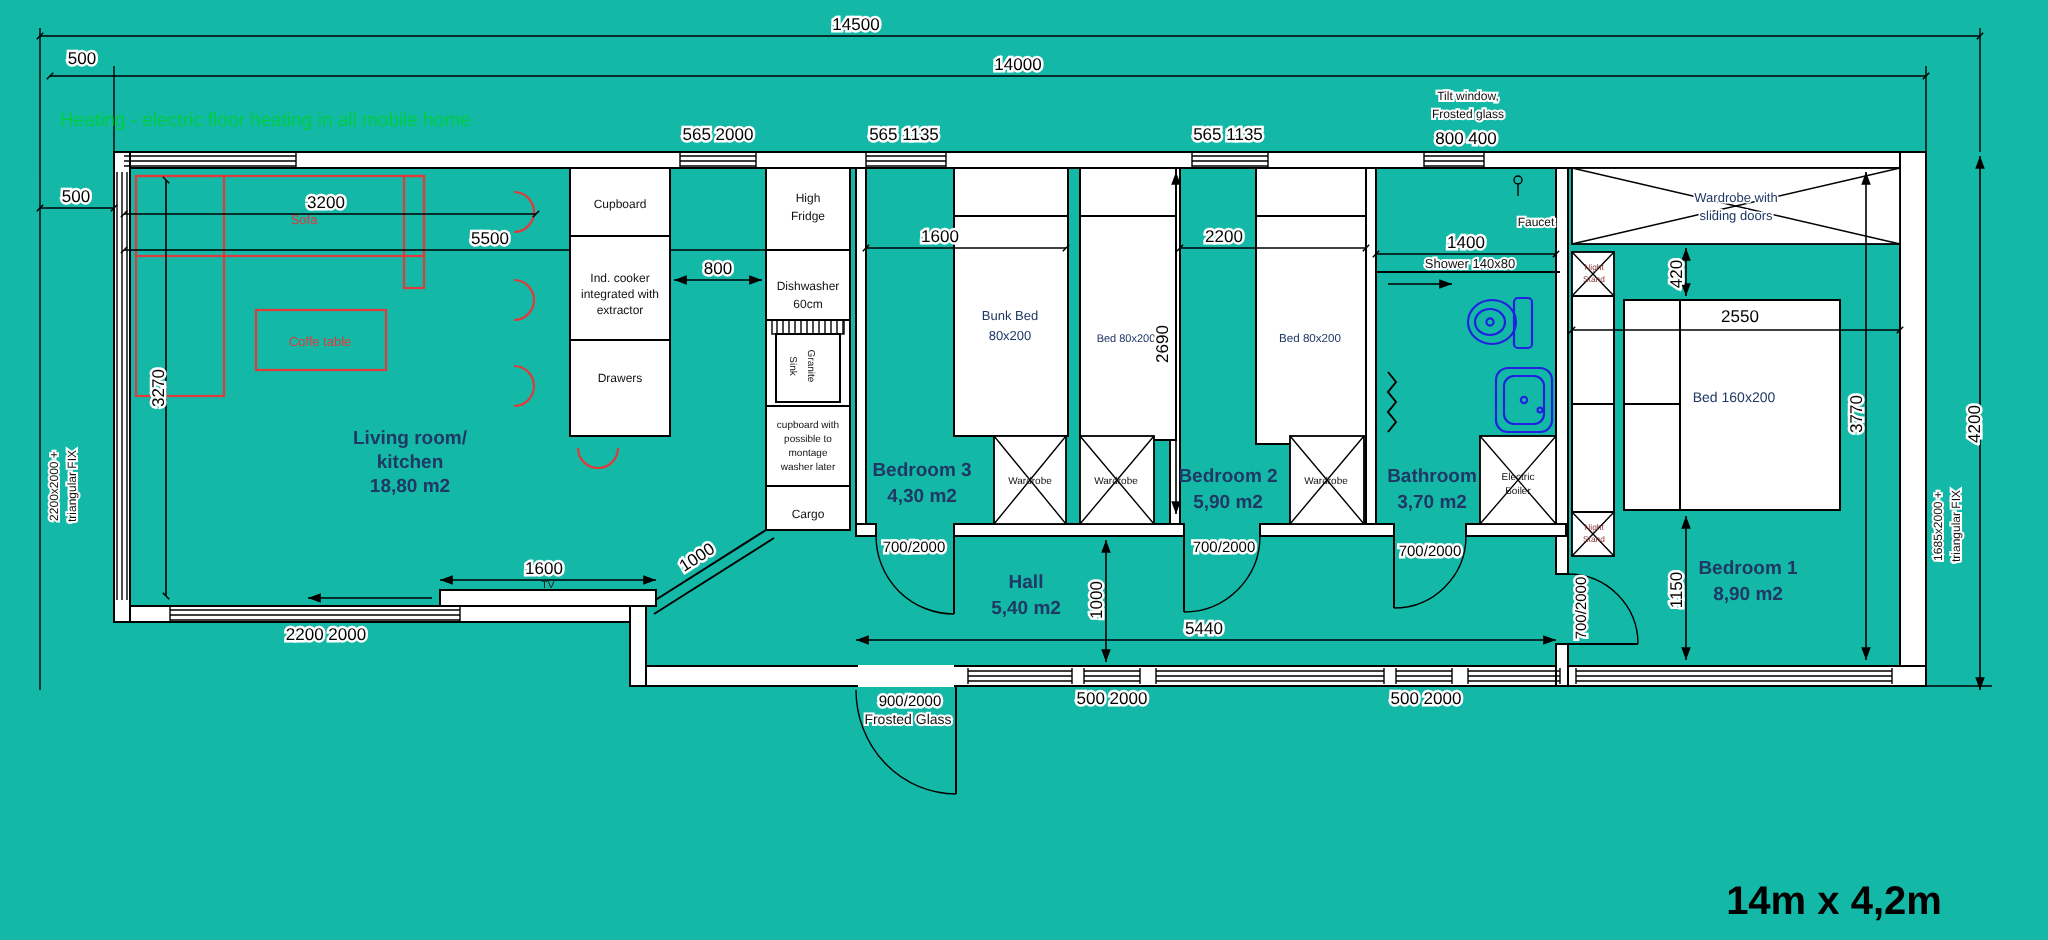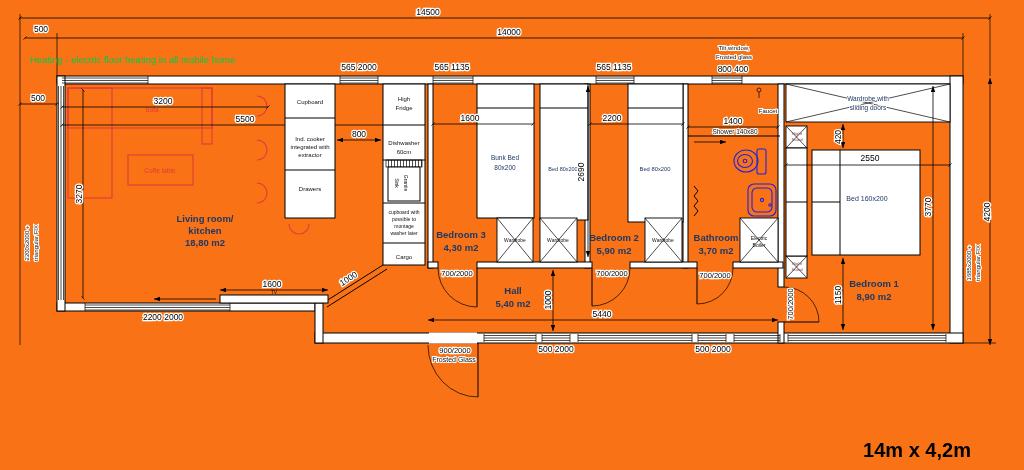--- a/index.html
+++ b/index.html
@@ -1,16 +1,16 @@
 <!DOCTYPE html>
 <html><head>
 <meta charset="utf-8">
 <style>
   html,body{margin:0;padding:0;background:#fff;}
-  #stage{width:1024px;height:470px;position:relative;background:#f97316;overflow:hidden;}
+  #stage{width:1024px;height:470px;position:relative;background:#14b8a6;overflow:hidden;}
   svg{display:block;font-family:"Liberation Sans",sans-serif;}
   .w{fill:#fff;stroke:#000;stroke-width:1;}
   .ln{stroke:#000;stroke-width:1;fill:none;}
   .thin{stroke:#000;stroke-width:0.7;fill:none;}
   .dim{stroke:#000;stroke-width:0.8;fill:none;}
   .mt{marker-start:url(#tick);marker-end:url(#tick);}
   .ma{marker-start:url(#arr);marker-end:url(#arr);}
   .mae{marker-end:url(#arr);}
   .redl{stroke:#e03a3a;stroke-width:1.1;fill:none;}
   .bluel{stroke:#2121de;stroke-width:1.1;fill:none;}

